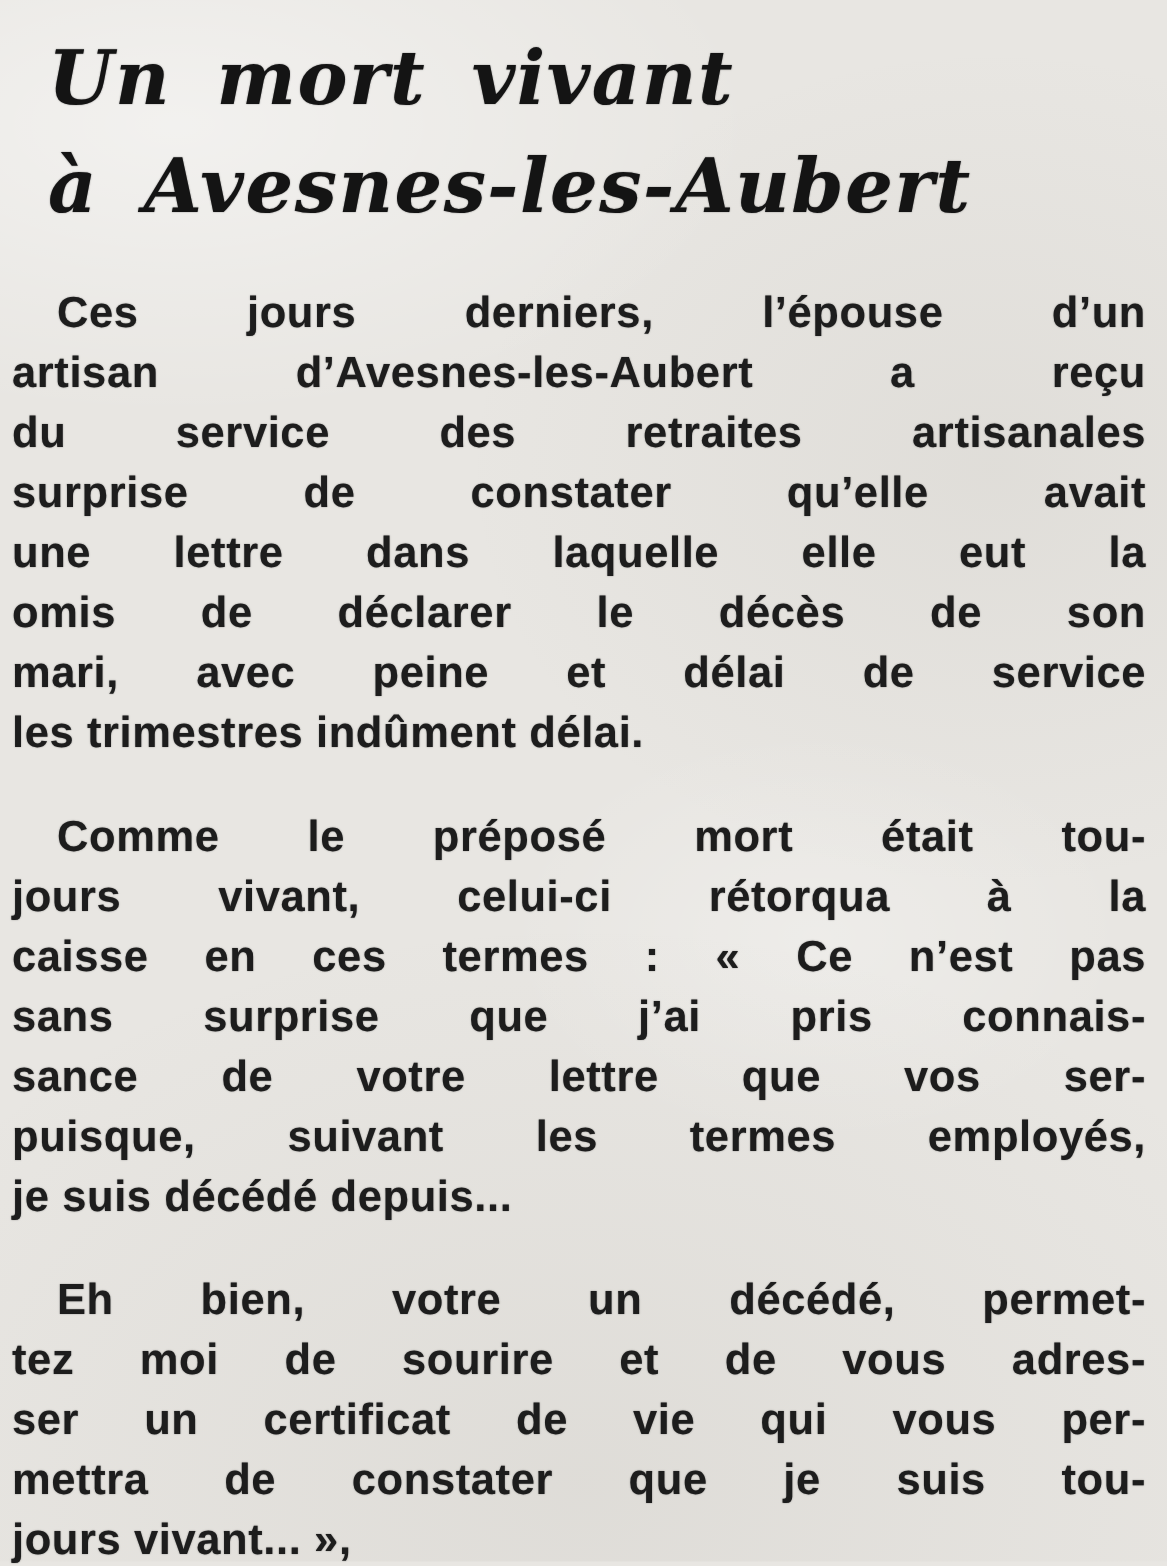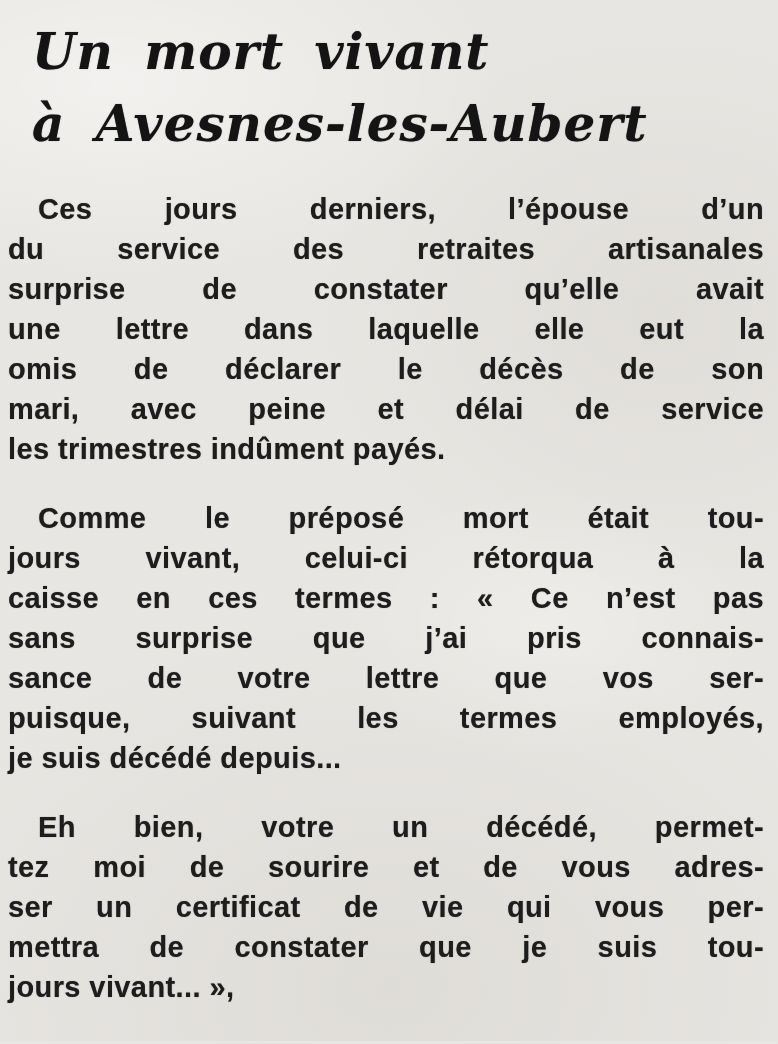--- a/index.html
+++ b/index.html
@@ -61,26 +61,27 @@
 </head>
 <body>
 
 <div class="page">
   <h1 class="title">
     <div class="title-line">Un mort vivant</div>
     <div class="title-line">à Avesnes-les-Aubert</div>
   </h1>
   <div class="article-body">
       <div class="bline para-first">Ces jours derniers, l’épouse d’un</div>
+      <div class="bline">artisan d’Avesnes-les-Aubert a reçu</div>
       <div class="bline">du service des retraites artisanales</div>
       <div class="bline">surprise de constater qu’elle avait</div>
       <div class="bline">une lettre dans laquelle elle eut la</div>
       <div class="bline">omis de déclarer le décès de son</div>
       <div class="bline">mari, avec peine et délai de service</div>
-      <div class="bline para-last">les trimestres indûment payés.</div>
+      <div class="bline para-last">les trimestres indûment délai.</div>
       <div class="bline para-first">Comme le préposé mort était tou-</div>
       <div class="bline">jours vivant, celui-ci rétorqua à la</div>
       <div class="bline">caisse en ces termes : « Ce n’est pas</div>
       <div class="bline">sans surprise que j’ai pris connais-</div>
       <div class="bline">sance de votre lettre que vos ser-</div>
       <div class="bline">puisque, suivant les termes employés,</div>
       <div class="bline para-last">je suis décédé depuis...</div>
       <div class="bline para-first">Eh bien, votre un décédé, permet-</div>
       <div class="bline">tez moi de sourire et de vous adres-</div>
       <div class="bline">ser un certificat de vie qui vous per-</div>

